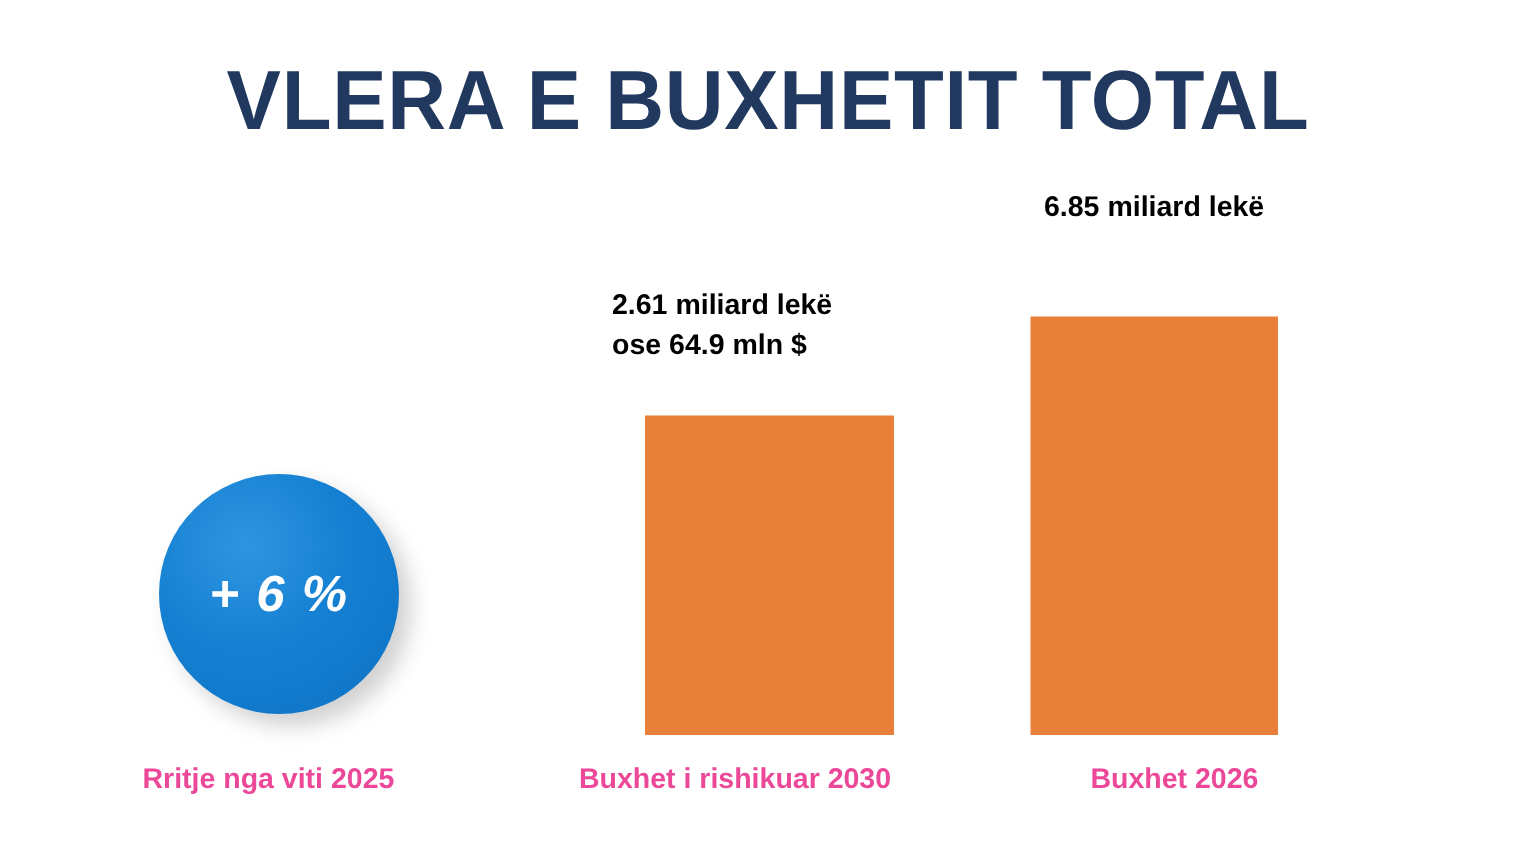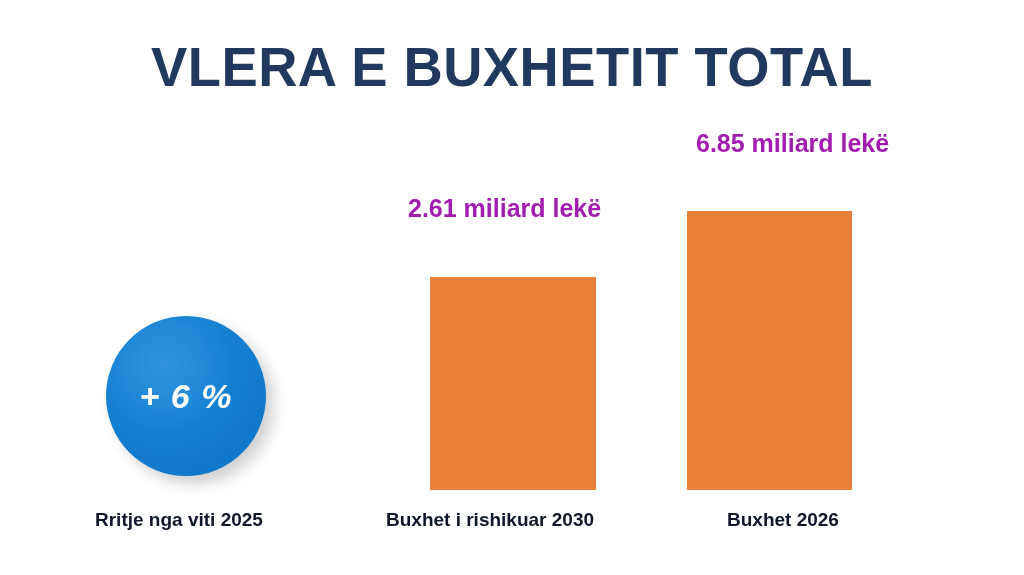--- a/index.html
+++ b/index.html
@@ -51,23 +51,23 @@
     top: 211px;
     width: 165px;
     height: 279px;
   }
 
   
   .value-label {
     position: absolute;
     font-family: "Liberation Sans", sans-serif;
     font-weight: bold;
-    font-size: 25px;
+    font-size: 19px;
     line-height: 1.42;
-    color: #a21caf;
+    color: #000000;
     white-space: nowrap;
   }
   .value-label-revised {
     left: 408px;
     top: 191px;
   }
   .value-label-2026 {
     left: 696px;
     top: 126px;
   }
@@ -115,21 +115,21 @@
     letter-spacing: 1px;
     white-space: nowrap;
   }
 
   
   .cat-label {
     position: absolute;
     font-family: "Liberation Sans", sans-serif;
     font-weight: bold;
     font-size: 19px;
-    color: #0f172a;
+    color: #ec4899;
     white-space: nowrap;
   }
   .cat-label-growth {
     left: 95px;
     top: 509px;
   }
   .cat-label-revised {
     left: 386px;
     top: 509px;
   }
@@ -157,20 +157,21 @@
 
   <div class="badge-wrap">
     <div class="badge-shadow"></div>
     <div class="badge-circle">
       <span class="badge-text">+ 6 %</span>
     </div>
   </div>
 
   <div class="value-label value-label-revised">
     <span class="line">2.61 miliard lekë</span>
+    <span class="line">ose 64.9 mln $</span>
   </div>
 
   <div class="value-label value-label-2026">
     <span class="line">6.85 miliard lekë</span>
   </div>
 
   <div class="bar bar-revised"></div>
   <div class="bar bar-2026"></div>
 
   <div class="cat-label cat-label-growth">Rritje nga viti 2025</div>

